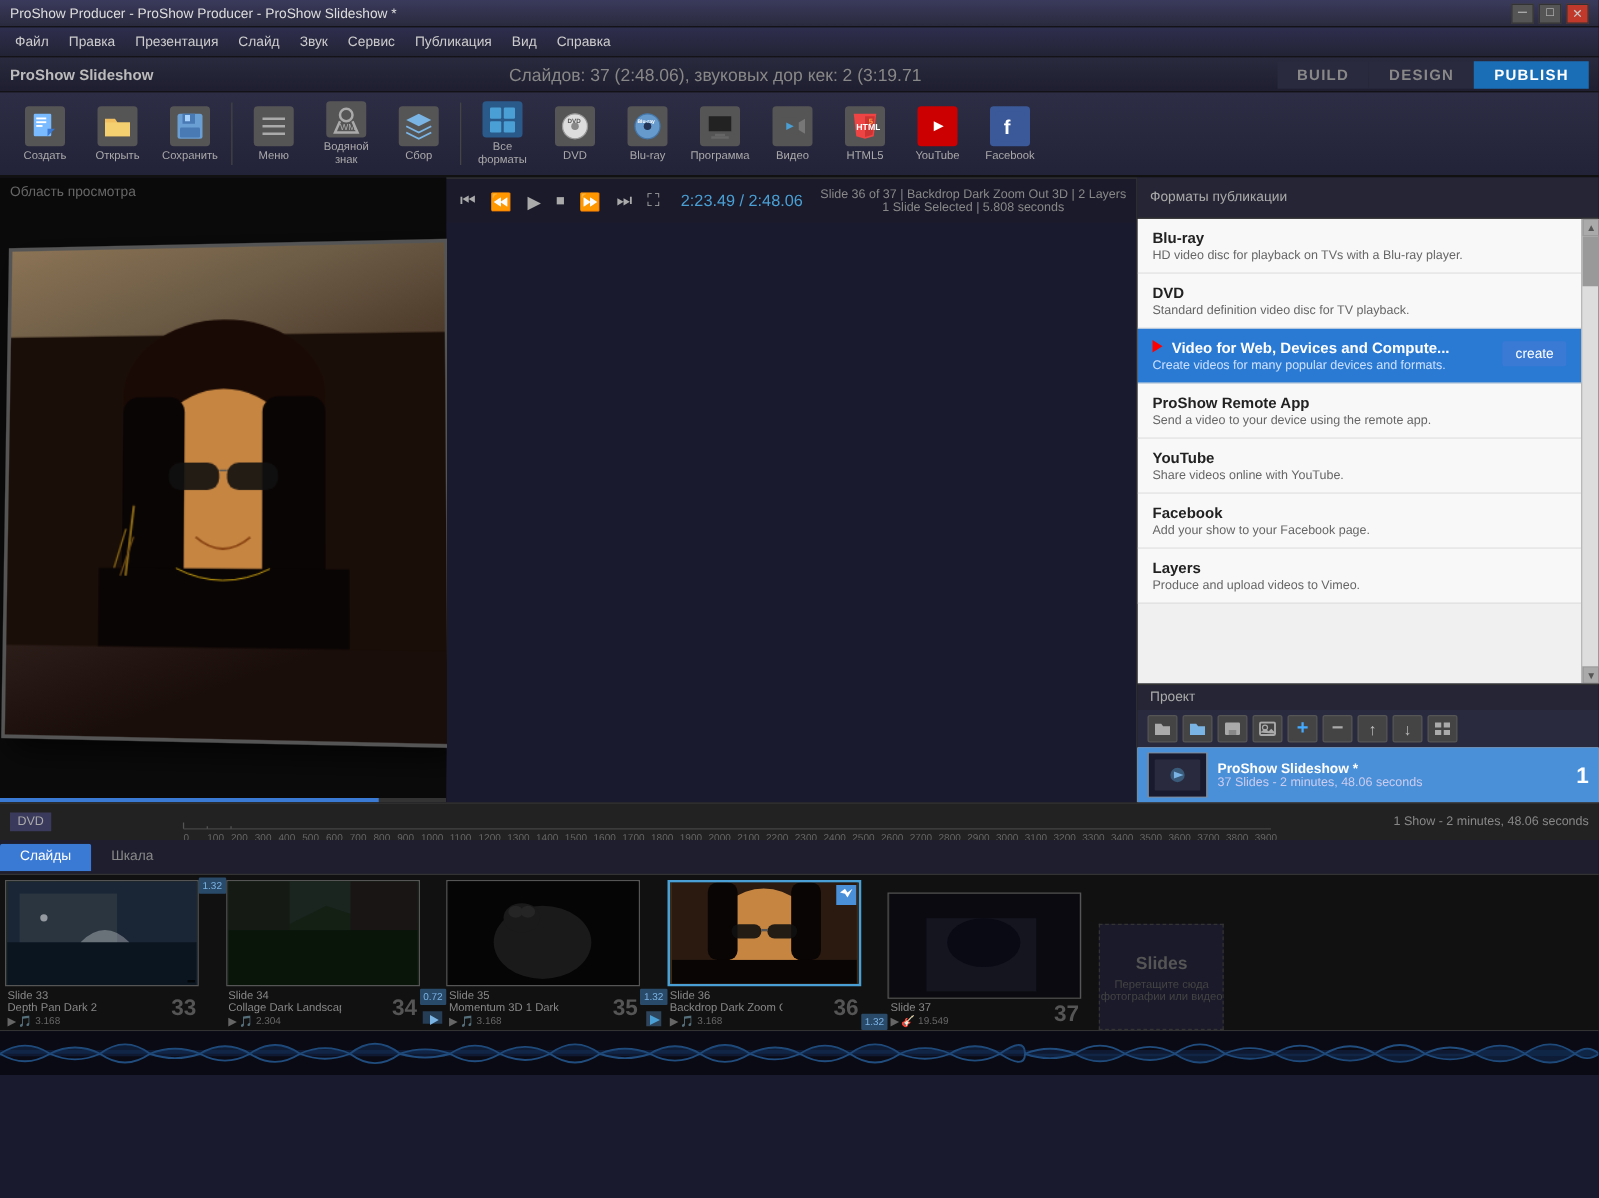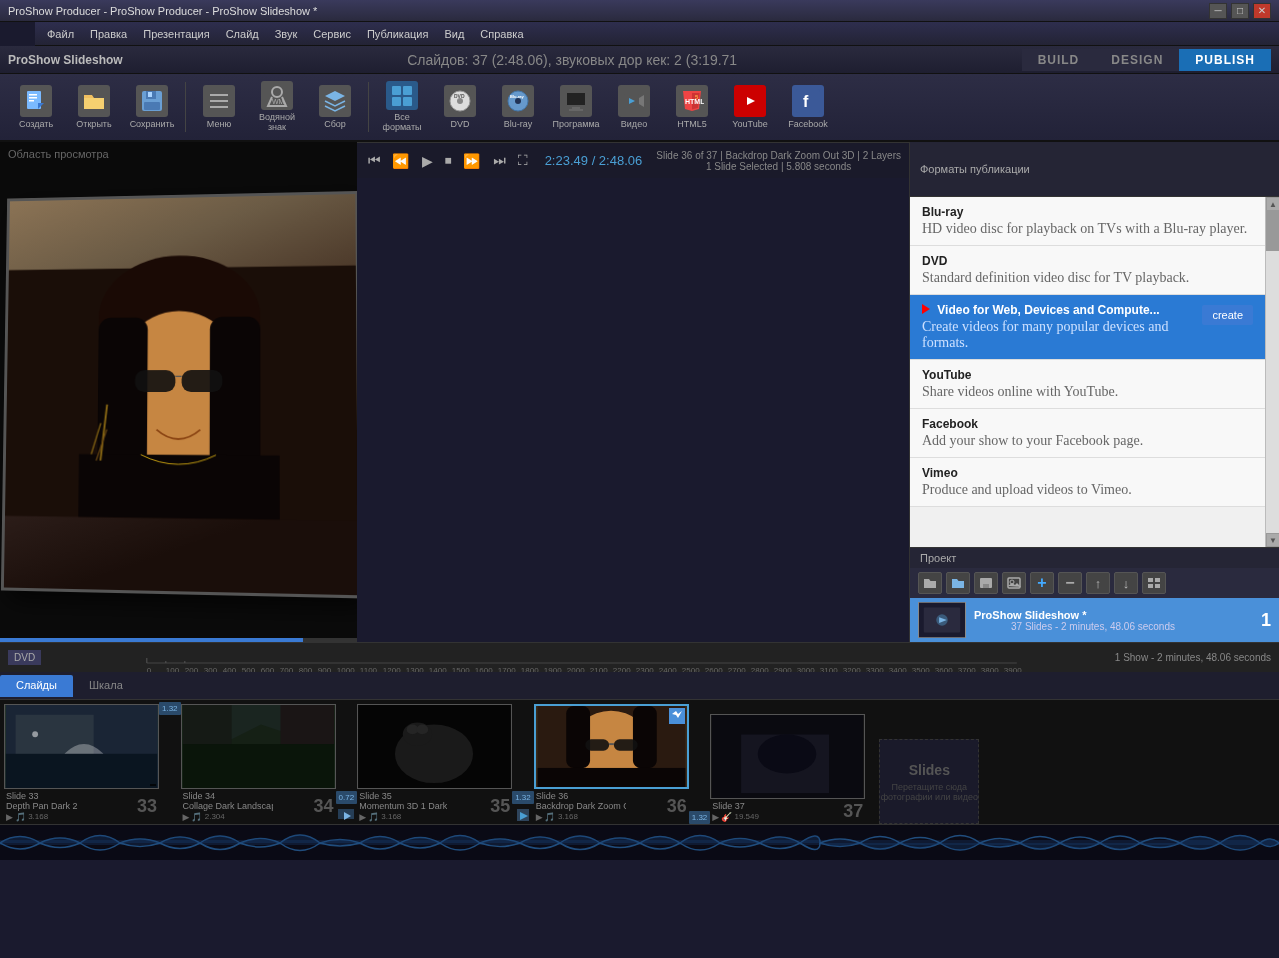--- a/index.html
+++ b/index.html
@@ -26,21 +26,20 @@
     .title-btn.close { background: #c0392b; }
 
     
     #menu-bar {
       background: linear-gradient(to bottom, #2e2e4e, #232335);
       height: 24px;
       display: flex;
       align-items: center;
       padding: 0 4px;
       border-bottom: 1px solid #111;
-      margin-left: 35px;
     }
     .menu-item {
       padding: 2px 8px;
       color: #ccc;
       cursor: pointer;
       font-size: 11px;
     }
 
     
     #mode-bar {
@@ -159,40 +158,40 @@
     #right-panel {
       width: 370px;
       background: #1e1e2e;
       border-left: 1px solid #333;
       height: 500px;
       display: flex;
       flex-direction: column;
     }
     #publish-formats-title {
       background: #252535;
-      padding: 21px 10px;
+      padding: 10px 10px;
       color: #aaa;
       font-size: 11px;
       border-bottom: 1px solid #333;
     }
     #formats-list {
       flex: 1;
       overflow-y: auto;
       background: #f0f0f0;
     }
     .format-item {
       padding: 8px 12px;
       border-bottom: 1px solid #ddd;
       cursor: pointer;
       background: #f8f8f8;
       color: #222;
     }
     .format-item.selected { background: #2a7ad4; color: white; }
     .format-title { font-weight: bold; font-size: 12px; }
-    .format-desc { font-size: 14px; color: #666; margin-top: 2px; font-family: Liberation Serif, serif; }
+    .format-desc { font-size: 10px; color: #666; margin-top: 2px; }
     .format-item.selected .format-desc { color: #cce0ff; }
     .create-btn {
       background: #3a7ad4;
       color: white;
       border: none;
       padding: 4px 10px;
       font-size: 11px;
       cursor: pointer;
       border-radius: 2px;
       float: right;
@@ -245,21 +244,21 @@
     }
     .project-thumb {
       width: 48px; height: 36px;
       background: linear-gradient(135deg, #333, #666);
       border: 1px solid #888;
       flex-shrink: 0;
       display: flex; align-items: center; justify-content: center;
     }
     .project-info { flex: 1; }
     .project-name { font-weight: bold; font-size: 11px; }
-    .project-details { font-size: 10px; color: #cce; margin-left: 37px; }
+    .project-details { font-size: 10px; color: #cce; }
     .project-number {
       font-size: 18px;
       font-weight: bold;
       color: white;
       min-width: 20px;
       text-align: right;
     }
 
     
     #transport-bar {
@@ -739,33 +738,37 @@
               <div class="format-title">
                 <span style="display:inline-block;width:0;height:0;border-left:8px solid red;border-top:5px solid transparent;border-bottom:5px solid transparent;margin-right:4px;"></span>
                 Video for Web, Devices and Compute...
               </div>
               <div class="format-desc">Create videos for many popular devices and formats.</div>
             </div>
             <button class="create-btn">create</button>
           </div>
         </div>
 
+        <div class="format-item">
+          <div class="format-title">ProShow Remote App</div>
+          <div class="format-desc">Send a video to your device using the remote app.</div>
+        </div>
 
         <div class="format-item">
           <div class="format-title">YouTube</div>
           <div class="format-desc">Share videos online with YouTube.</div>
         </div>
 
         <div class="format-item">
           <div class="format-title">Facebook</div>
           <div class="format-desc">Add your show to your Facebook page.</div>
         </div>
 
         <div class="format-item">
-          <div class="format-title">Vimeo</div>
+          <div class="format-title">Layers</div>
           <div class="format-desc">Produce and upload videos to Vimeo.</div>
         </div>
       </div>
 
       <div id="right-scroll">
         <div class="scroll-arrow">▲</div>
         <div class="scroll-track">
           <div class="scroll-thumb"></div>
         </div>
         <div class="scroll-arrow">▼</div>

